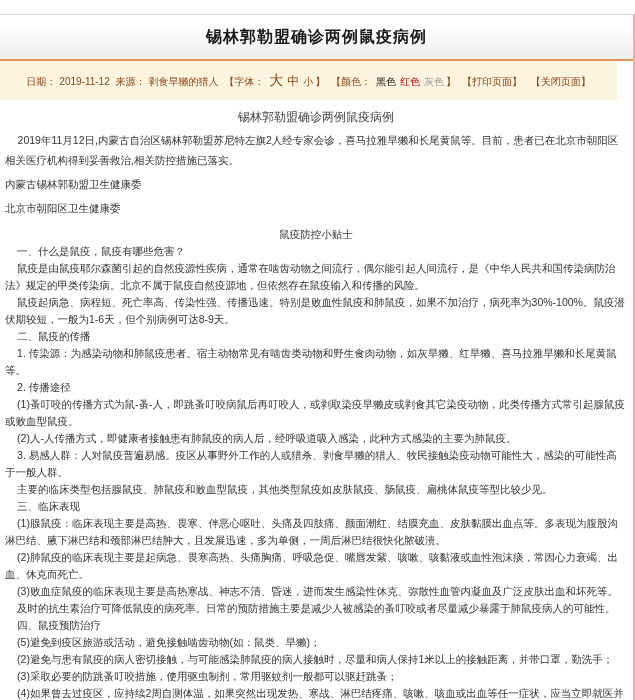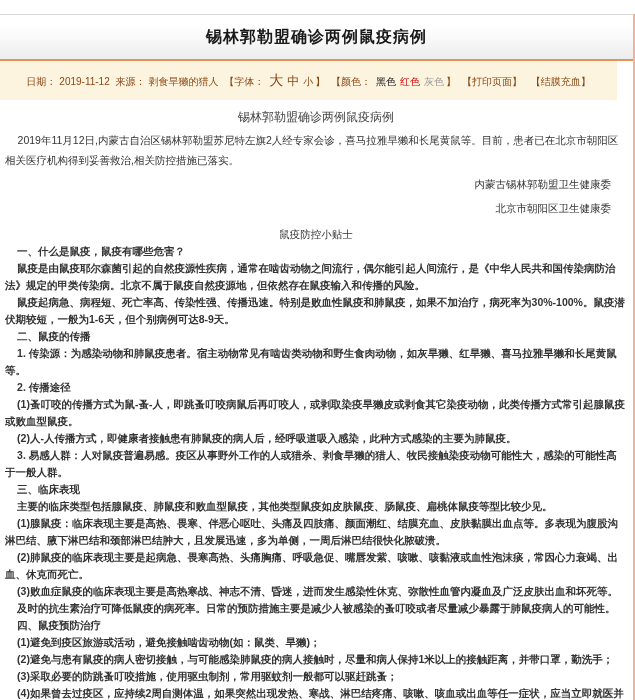--- a/index.html
+++ b/index.html
@@ -67,79 +67,77 @@
     color: #444444;
     line-height: 18px;
     margin: 3px 0 1px 0;
   }
   .lead {
     line-height: 20px;
     text-indent: 1.2em;
     margin: 4px 0 2px 0;
   }
   .sig {
-    text-align: right;
     padding-right: 16px;
     line-height: 24px;
     color: #333333;
   }
   .tips-title {
     text-align: center;
     line-height: 17px;
     margin-top: 6px;
     color: #333333;
   }
   .body-p {
     line-height: 17px;
     text-indent: 1.15em;
     margin: 0;
-    font-weight: bold;
   }
 </style>
 </head>
 <body>
 
 <div class="page">
 
   <div class="header">
     <h1>锡林郭勒盟确诊两例鼠疫病例</h1>
   </div>
 
   <div class="meta-bar">
     <span class="grp">日期：</span><span>2019-11-12</span>
     <span class="grp">来源：</span><span>剥食旱獭的猎人</span>
     <span class="grp">【字体：</span><a class="fs-large">大</a><a class="fs-medium">中</a><a class="fs-small">小</a><span>】</span>
     <span class="grp">【颜色：</span><a class="c-black">黑色</a><a class="c-red">红色</a><a class="c-gray">灰色</a><span>】</span>
     <a class="grp">【打印页面】</a>
-    <a class="grp">【结膜充血】</a>
+    <a class="grp">【关闭页面】</a>
   </div>
 
   <div class="content">
     <div class="subtitle">锡林郭勒盟确诊两例鼠疫病例</div>
     <p class="lead">2019年11月12日,内蒙古自治区锡林郭勒盟苏尼特左旗2人经专家会诊，喜马拉雅旱獭和长尾黄鼠等。目前，患者已在北京市朝阳区相关医疗机构得到妥善救治,相关防控措施已落实。</p>
     <div class="sig">内蒙古锡林郭勒盟卫生健康委</div>
     <div class="sig">北京市朝阳区卫生健康委</div>
     <div class="tips-title">鼠疫防控小贴士</div>
     <div>
         <p class="body-p">一、什么是鼠疫，鼠疫有哪些危害？</p>
         <p class="body-p">鼠疫是由鼠疫耶尔森菌引起的自然疫源性疾病，通常在啮齿动物之间流行，偶尔能引起人间流行，是《中华人民共和国传染病防治法》规定的甲类传染病。北京不属于鼠疫自然疫源地，但依然存在鼠疫输入和传播的风险。</p>
         <p class="body-p">鼠疫起病急、病程短、死亡率高、传染性强、传播迅速。特别是败血性鼠疫和肺鼠疫，如果不加治疗，病死率为30%-100%。鼠疫潜伏期较短，一般为1-6天，但个别病例可达8-9天。</p>
         <p class="body-p">二、鼠疫的传播</p>
         <p class="body-p">1. 传染源：为感染动物和肺鼠疫患者。宿主动物常见有啮齿类动物和野生食肉动物，如灰旱獭、红旱獭、喜马拉雅旱獭和长尾黄鼠等。</p>
         <p class="body-p">2. 传播途径</p>
         <p class="body-p">(1)蚤叮咬的传播方式为鼠-蚤-人，即跳蚤叮咬病鼠后再叮咬人，或剥取染疫旱獭皮或剥食其它染疫动物，此类传播方式常引起腺鼠疫或败血型鼠疫。</p>
         <p class="body-p">(2)人-人传播方式，即健康者接触患有肺鼠疫的病人后，经呼吸道吸入感染，此种方式感染的主要为肺鼠疫。</p>
         <p class="body-p">3. 易感人群：人对鼠疫普遍易感。疫区从事野外工作的人或猎杀、剥食旱獭的猎人、牧民接触染疫动物可能性大，感染的可能性高于一般人群。</p>
+        <p class="body-p">主要的临床类型包括腺鼠疫、肺鼠疫和败血型鼠疫，其他类型鼠疫如皮肤鼠疫、肠鼠疫、扁桃体鼠疫等型比较少见。</p>
         <p class="body-p">三、临床表现</p>
-        <p class="body-p">主要的临床类型包括腺鼠疫、肺鼠疫和败血型鼠疫，其他类型鼠疫如皮肤鼠疫、肠鼠疫、扁桃体鼠疫等型比较少见。</p>
         <p class="body-p">(1)腺鼠疫：临床表现主要是高热、畏寒、伴恶心呕吐、头痛及四肢痛、颜面潮红、结膜充血、皮肤黏膜出血点等。多表现为腹股沟淋巴结、腋下淋巴结和颈部淋巴结肿大，且发展迅速，多为单侧，一周后淋巴结很快化脓破溃。</p>
         <p class="body-p">(2)肺鼠疫的临床表现主要是起病急、畏寒高热、头痛胸痛、呼吸急促、嘴唇发紫、咳嗽、咳黏液或血性泡沫痰，常因心力衰竭、出血、休克而死亡。</p>
         <p class="body-p">(3)败血症鼠疫的临床表现主要是高热寒战、神志不清、昏迷，进而发生感染性休克、弥散性血管内凝血及广泛皮肤出血和坏死等。</p>
         <p class="body-p">及时的抗生素治疗可降低鼠疫的病死率。日常的预防措施主要是减少人被感染的蚤叮咬或者尽量减少暴露于肺鼠疫病人的可能性。</p>
         <p class="body-p">四、鼠疫预防治疗</p>
-        <p class="body-p">(1)避免到疫区旅游或活动，避免接触啮齿动物(如：鼠类、旱獭)；</p>
+        <p class="body-p">(5)避免到疫区旅游或活动，避免接触啮齿动物(如：鼠类、旱獭)；</p>
         <p class="body-p">(2)避免与患有鼠疫的病人密切接触，与可能感染肺鼠疫的病人接触时，尽量和病人保持1米以上的接触距离，并带口罩，勤洗手；</p>
         <p class="body-p">(3)采取必要的防跳蚤叮咬措施，使用驱虫制剂，常用驱蚊剂一般都可以驱赶跳蚤；</p>
         <p class="body-p">(4)如果曾去过疫区，应持续2周自测体温，如果突然出现发热、寒战、淋巴结疼痛、咳嗽、咳血或出血等任一症状，应当立即就医并告知医生疫区旅行史，早期抗生素治疗效果较好。</p>
       </div>
   </div>
 
 </div>
 
 </body></html>

